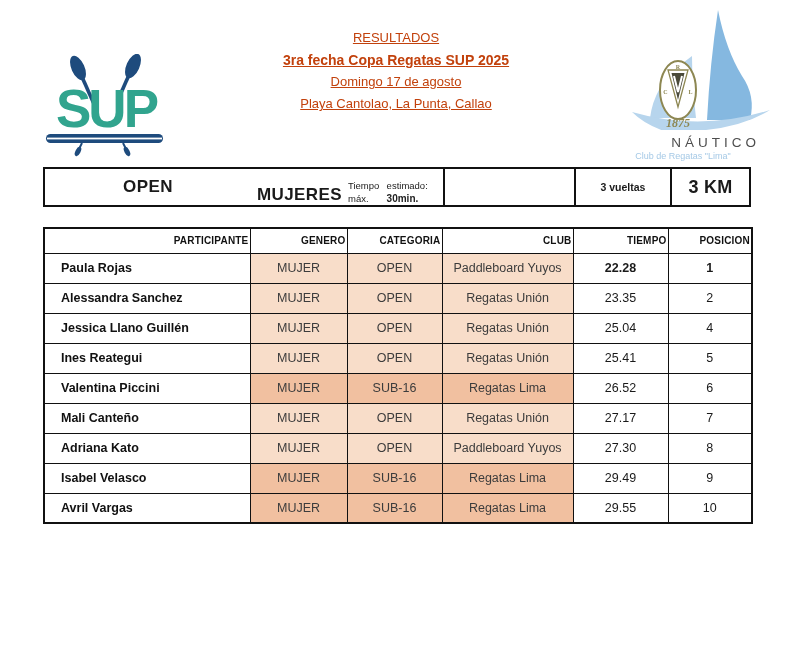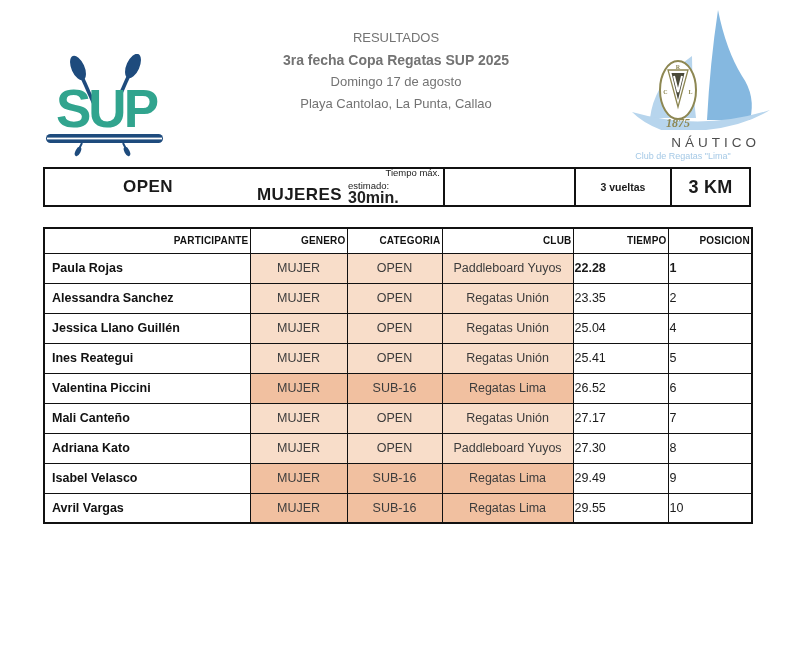--- a/index.html
+++ b/index.html
@@ -3,52 +3,52 @@
 <meta charset="utf-8">
 <style>
   html,body{margin:0;padding:0;}
   body{
     width:792px;height:665px;position:relative;overflow:hidden;
     background:#ffffff;color:#1a1a1a;
     font-family:"Liberation Sans", sans-serif;
   }
   
   .title-block{position:absolute;top:27px;left:0;width:792px;text-align:center;}
-  .title-line{font-size:13px;line-height:22px;color:#737373;}
+  .title-line{font-size:13px;line-height:22px;color:#c2410c;text-decoration:underline;}
   .title-line.bold{font-weight:bold;font-size:14px;}
   .sup-logo{position:absolute;left:45px;top:54px;width:120px;height:104px;}
   .club-logo{position:absolute;left:606px;top:8px;width:180px;text-align:center;}
   .club-name{font-size:13.5px;letter-spacing:4px;color:#4d4d4d;margin-top:1px;width:154px;text-align:right;}
   .club-sub{font-size:9px;color:#a5c9e6;margin-top:1px;width:154px;text-align:center;}
   
   .summary-bar{
     position:absolute;left:43px;top:167px;width:708px;height:40px;
     border:2px solid #111;box-sizing:border-box;display:flex;align-items:stretch;background:#fff;
   }
   .sb-cell{display:flex;align-items:center;justify-content:center;box-sizing:border-box;}
   .sb-c1{width:206px;font-weight:bold;font-size:17px;letter-spacing:.4px;}
   .sb-c2{width:97px;font-weight:bold;font-size:17px;letter-spacing:.4px;margin-top:16px;}
-  .sb-c3{width:95px;flex-direction:column;align-items:flex-end;justify-content:center;
+  .sb-c3{width:95px;flex-direction:row;align-items:flex-end;justify-content:center;
          padding-right:3px;font-size:9.5px;line-height:12.5px;color:#222;}
-  .sb-c3 b{font-size:16px;}
+  .sb-c3 b{font-size:10px;}
   .sb-c4{width:131px;border-left:2px solid #111;}
   .sb-c5{width:96px;border-left:2px solid #111;font-weight:bold;font-size:10.5px;}
   .sb-c6{flex:1;border-left:2px solid #111;font-weight:bold;font-size:18px;letter-spacing:.3px;}
   
   table.results{
     position:absolute;left:43px;top:227px;width:708px;
     border-collapse:collapse;table-layout:fixed;background:#fff;
     border:2px solid #111;
   }
   table.results th, table.results td{border:1.5px solid #111;box-sizing:border-box;overflow:hidden;white-space:nowrap;}
   table.results thead th{height:25px;font-size:10px;font-weight:bold;text-align:right;letter-spacing:.2px;color:#111;}
   table.results td{height:30px;font-size:12.5px;}
-  td.name-cell{text-align:left;padding-left:7px;font-weight:bold;font-size:13px;color:#111;}
+  td.name-cell{text-align:left;padding-left:16px;font-weight:bold;font-size:13px;color:#111;}
   td.val-cell{text-align:center;color:#3c3c3c;}
-  td.res-cell{text-align:left;font-size:13px;color:#1a1a1a;}
+  td.res-cell{text-align:center;font-size:13px;color:#1a1a1a;}
   tr.em td.res-cell{font-weight:bold;}
   .hl-light{background:#f8ddc9;}
   .hl-dark{background:#f1c0a0;}
 </style>
 </head>
 <body>
 
 <div class="page">
 
   <div class="sup-logo">

